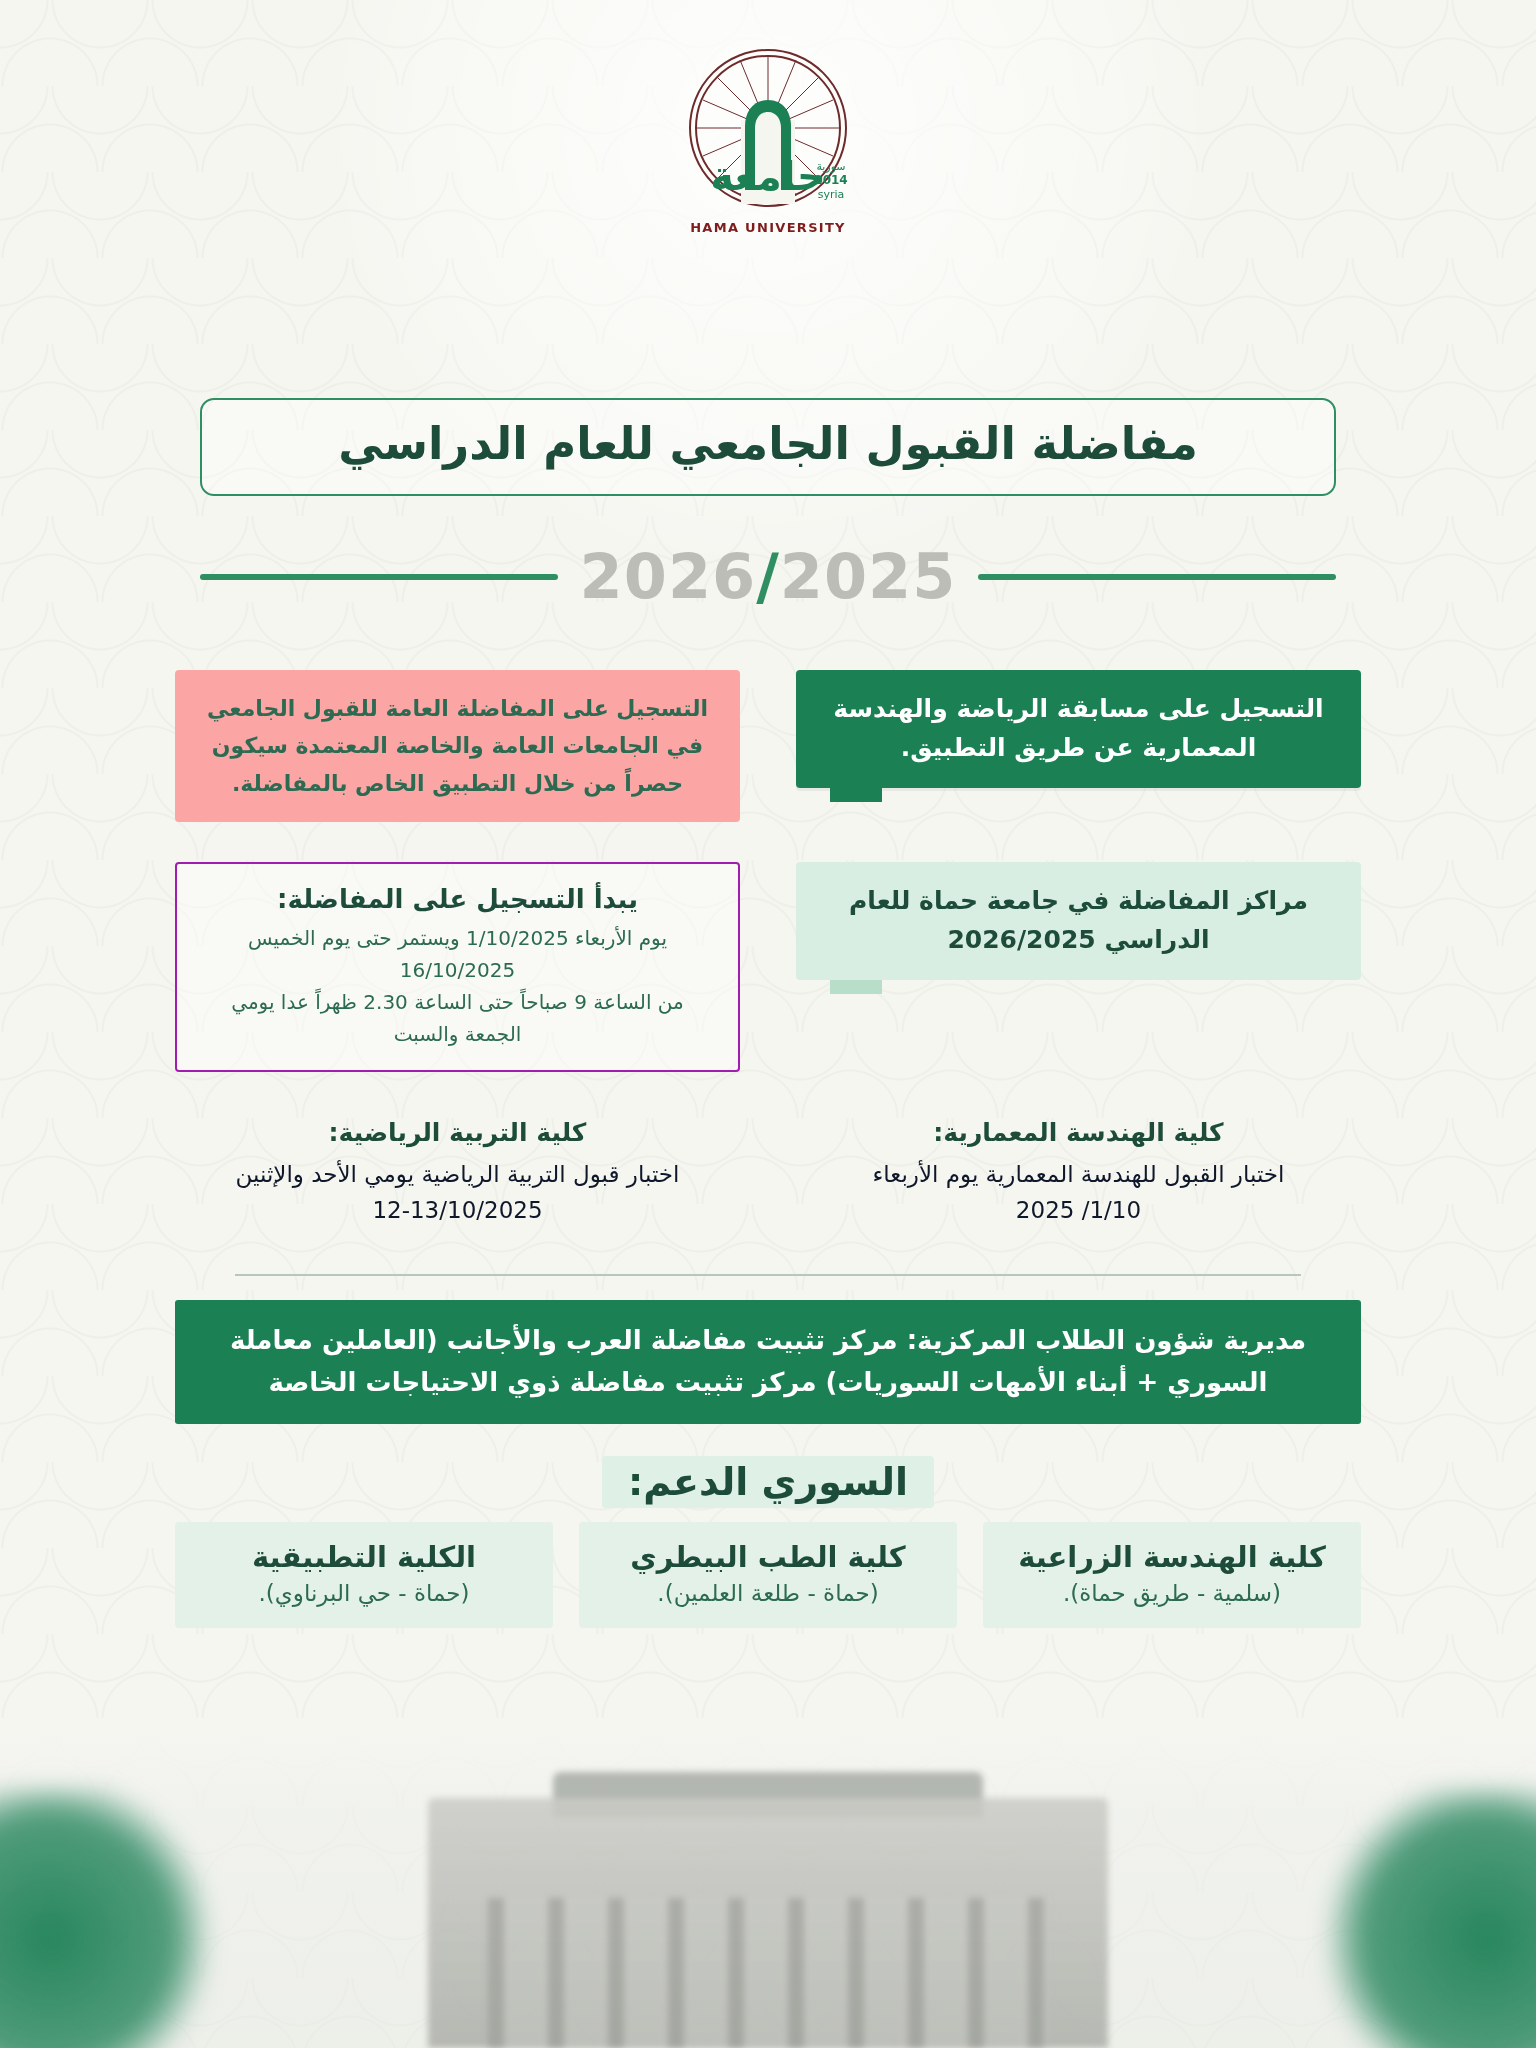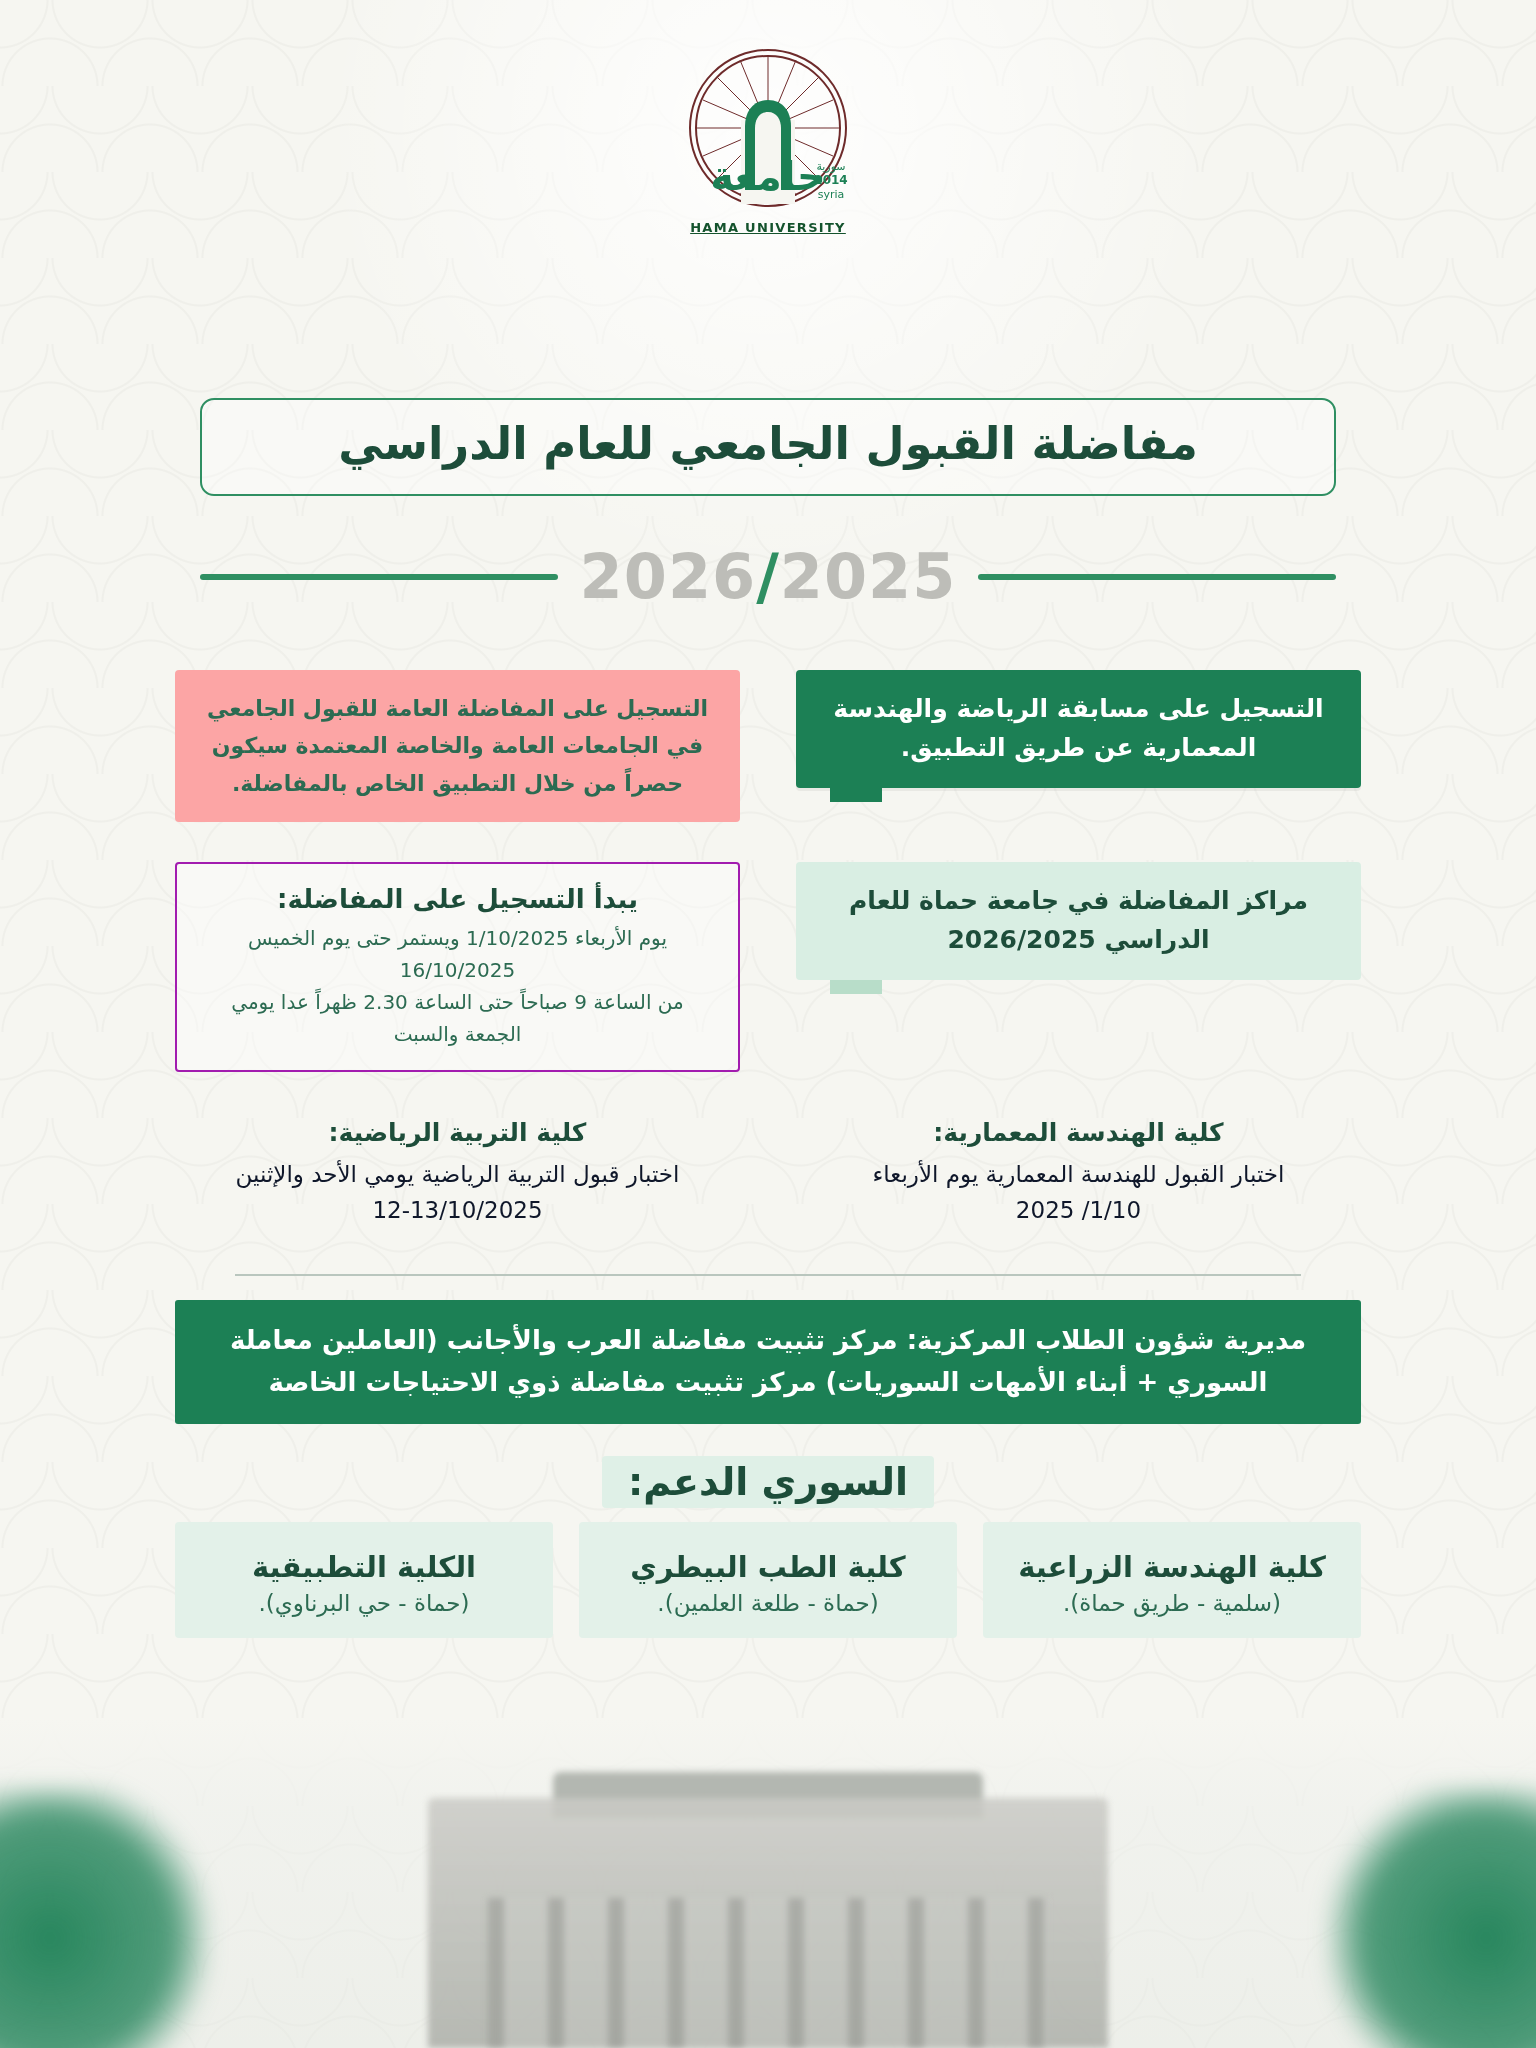--- a/index.html
+++ b/index.html
@@ -46,24 +46,23 @@
     position: absolute;
     top: 40px; left: 50%;
     transform: translateX(-50%);
     width: 230px; height: 230px;
     text-align: center;
   }
   .logo-svg { display: block; margin: 0 auto; }
   .logo-caption {
     font-size: 13px;
     letter-spacing: 1.3px;
-    color: #14532d;
+    color: #7f1d1d;
     font-weight: bold;
     margin-top: -10px;
-    text-decoration: underline;
   }
 
   
   .title-box {
     position: absolute;
     top: 398px;
     left: 200px;
     right: 200px;
     border: 2px solid #2f8f62;
     border-radius: 14px;
@@ -222,21 +221,21 @@
 
   .support-row {
     display: flex;
     gap: 26px;
   }
   .support-card {
     flex: 1;
     background: #e3f1e9;
     border-radius: 4px;
     text-align: center;
-    padding: 28px 14px 22px;
+    padding: 18px 14px 22px;
   }
   .support-card .name {
     font-size: 29px;
     font-weight: bold;
     color: #1d4d3a;
     margin-bottom: 6px;
   }
   .support-card .addr {
     font-size: 23px;
     color: #2c6b52;

